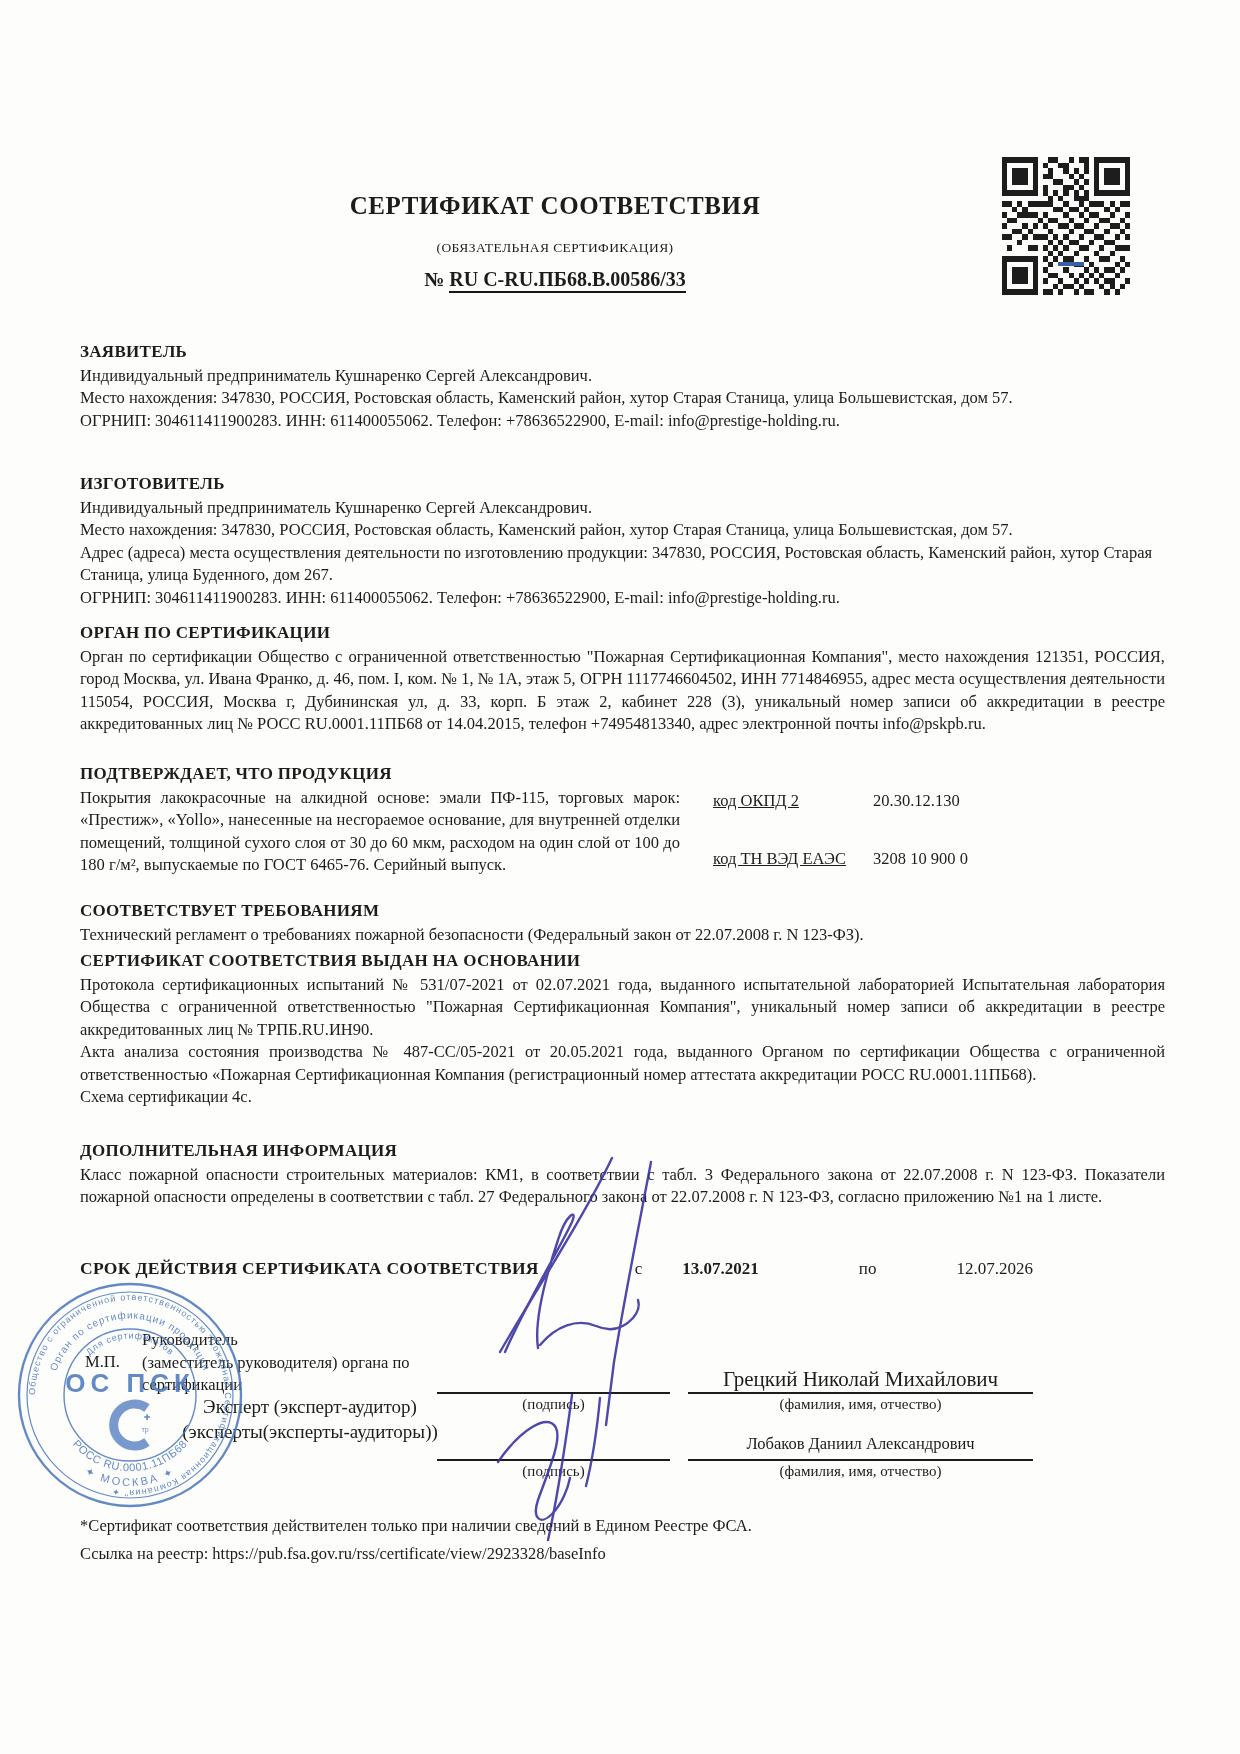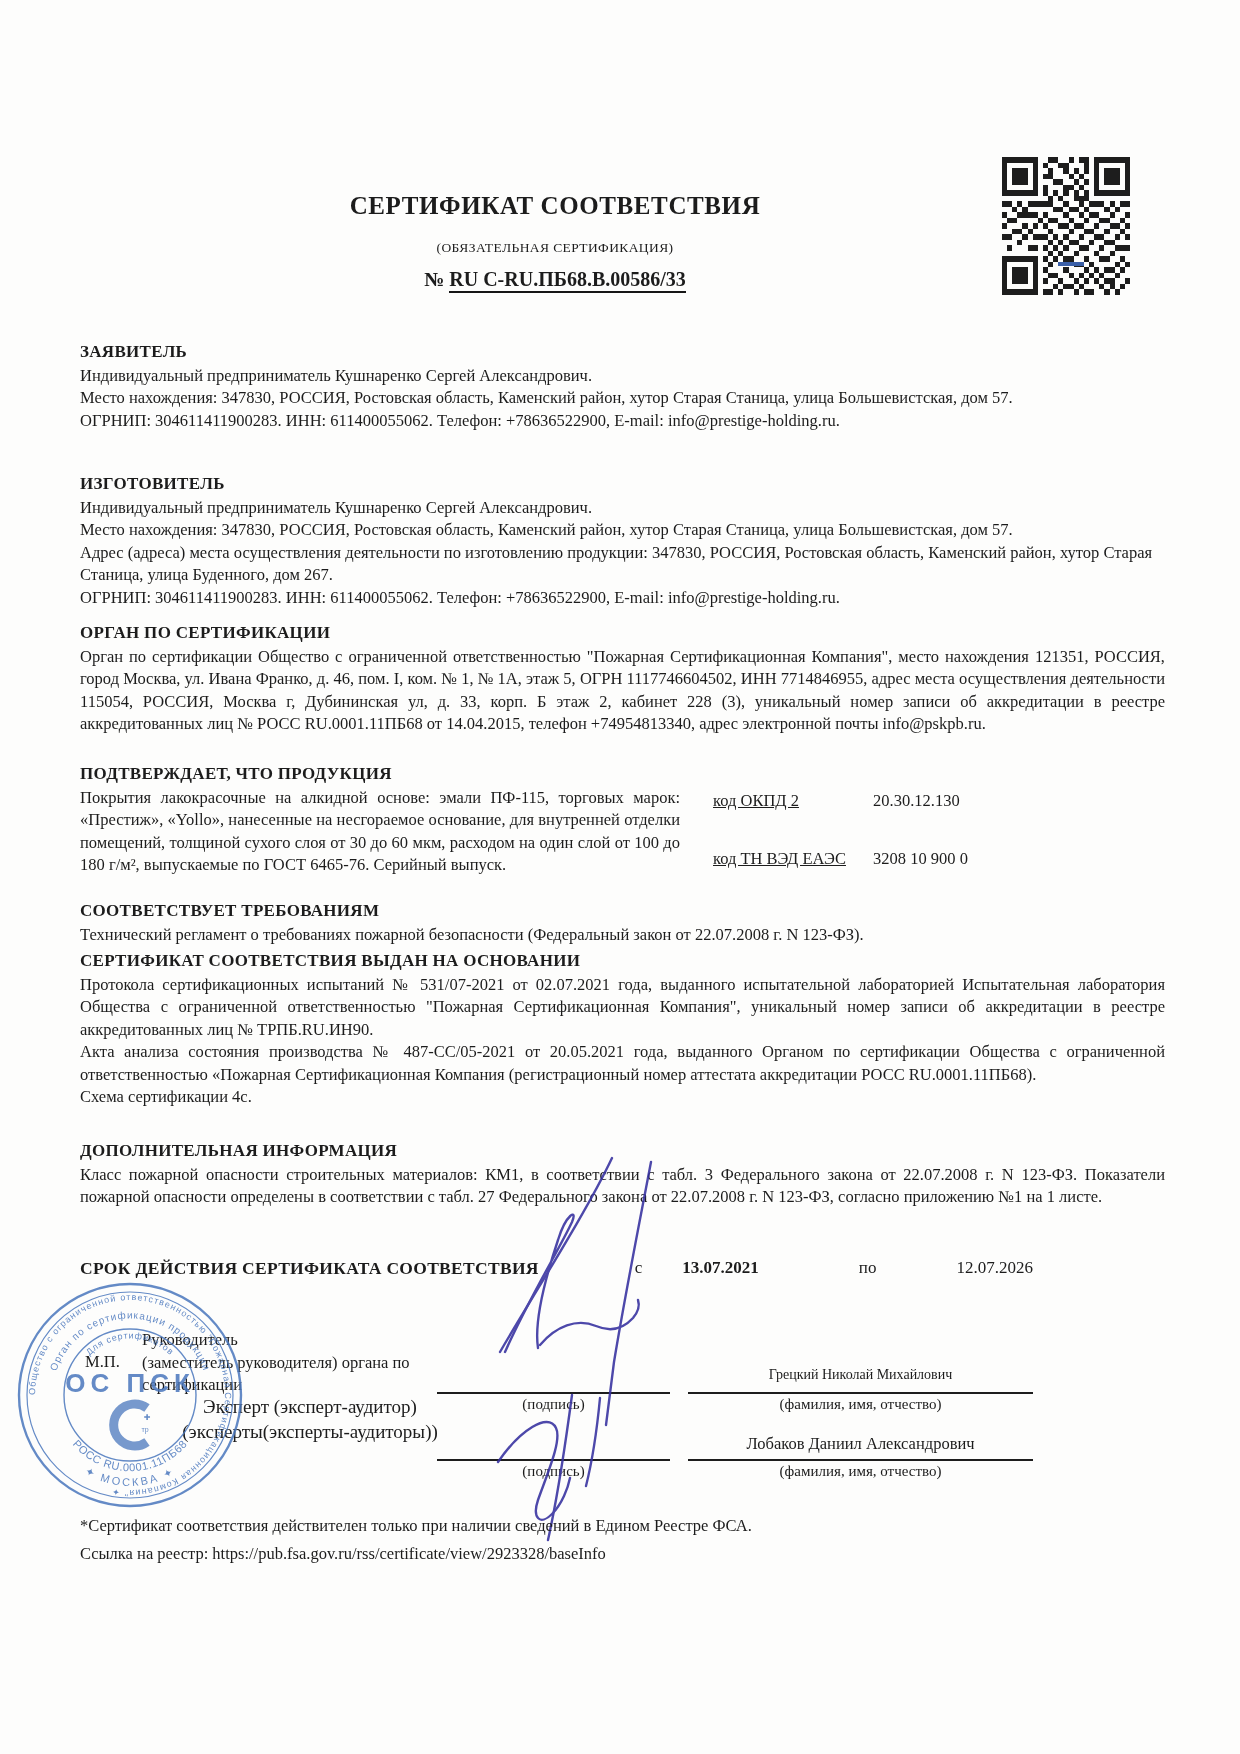--- a/index.html
+++ b/index.html
@@ -27,34 +27,34 @@
   .qr { left:1002px; top:157px; width:128px; height:138px; }
 
   .product-row { display:flex; }
   .product-desc { width:600px; text-align:justify; }
   .product-codes { margin-left:33px; flex:1; display:flex; flex-direction:column;
                    justify-content:space-between; padding:4px 0 8px 0; }
   .code-row { display:flex; font-size:16.5px; }
   .code-label { width:152px; flex:none;text-decoration:underline; }
   .code-value { margin-left:8px; }
 
-  .validity { top:1258px; left:80px; width:1085px; display:flex; align-items:flex-start; }
+  .validity { top:1258px; left:80px; width:1085px; display:flex; align-items:flex-end; }
   .validity .sec-h { font-size:17.5px; margin-bottom:0; }
   .v-from-label { margin-left:96px; font-size:17px; }
   .v-from-date  { margin-left:40px; font-size:17px;font-weight:bold; }
   .v-to-label   { margin-left:100px; font-size:17px; }
   .v-to-date    { margin-left:80px; font-size:17px; }
 
   .mp { left:85px; top:1352px; font-size:16.5px; }
   .role-head { left:142px; top:1329px; width:292px; font-size:16.5px; line-height:22.5px; }
   .role-expert { left:150px; top:1394px; width:320px; text-align:center; font-size:19px; line-height:25px; }
   .sig-line { border-top:2px solid #1d1d1d; height:0; }
   .sig-line-1  { left:437px; top:1392px; width:233px; }
   .sig-cap-1   { left:437px; top:1396px; width:233px; text-align:center; font-size:15px; }
-  .name-1      { left:688px; top:1367px; width:345px; text-align:center; font-size:14px;font-family:Liberation Serif, serif; }
+  .name-1      { left:688px; top:1367px; width:345px; text-align:center; font-size:21px;font-family:Liberation Serif, serif; }
   .name-line-1 { left:688px; top:1392px; width:345px; }
   .name-cap-1  { left:688px; top:1396px; width:345px; text-align:center; font-size:15px; }
   .sig-line-2  { left:437px; top:1459px; width:233px; }
   .sig-cap-2   { left:437px; top:1463px; width:233px; text-align:center; font-size:15px; }
   .name-2      { left:688px; top:1434px; width:345px; text-align:center; font-size:16.5px; }
   .name-line-2 { left:688px; top:1459px; width:345px; }
   .name-cap-2  { left:688px; top:1463px; width:345px; text-align:center; font-size:15px; }
 
   .footer-note { left:80px; top:1516px; width:1085px; font-size:16.5px; }
   .footer-link { left:80px; top:1544px; width:1085px; font-size:16.5px; }

